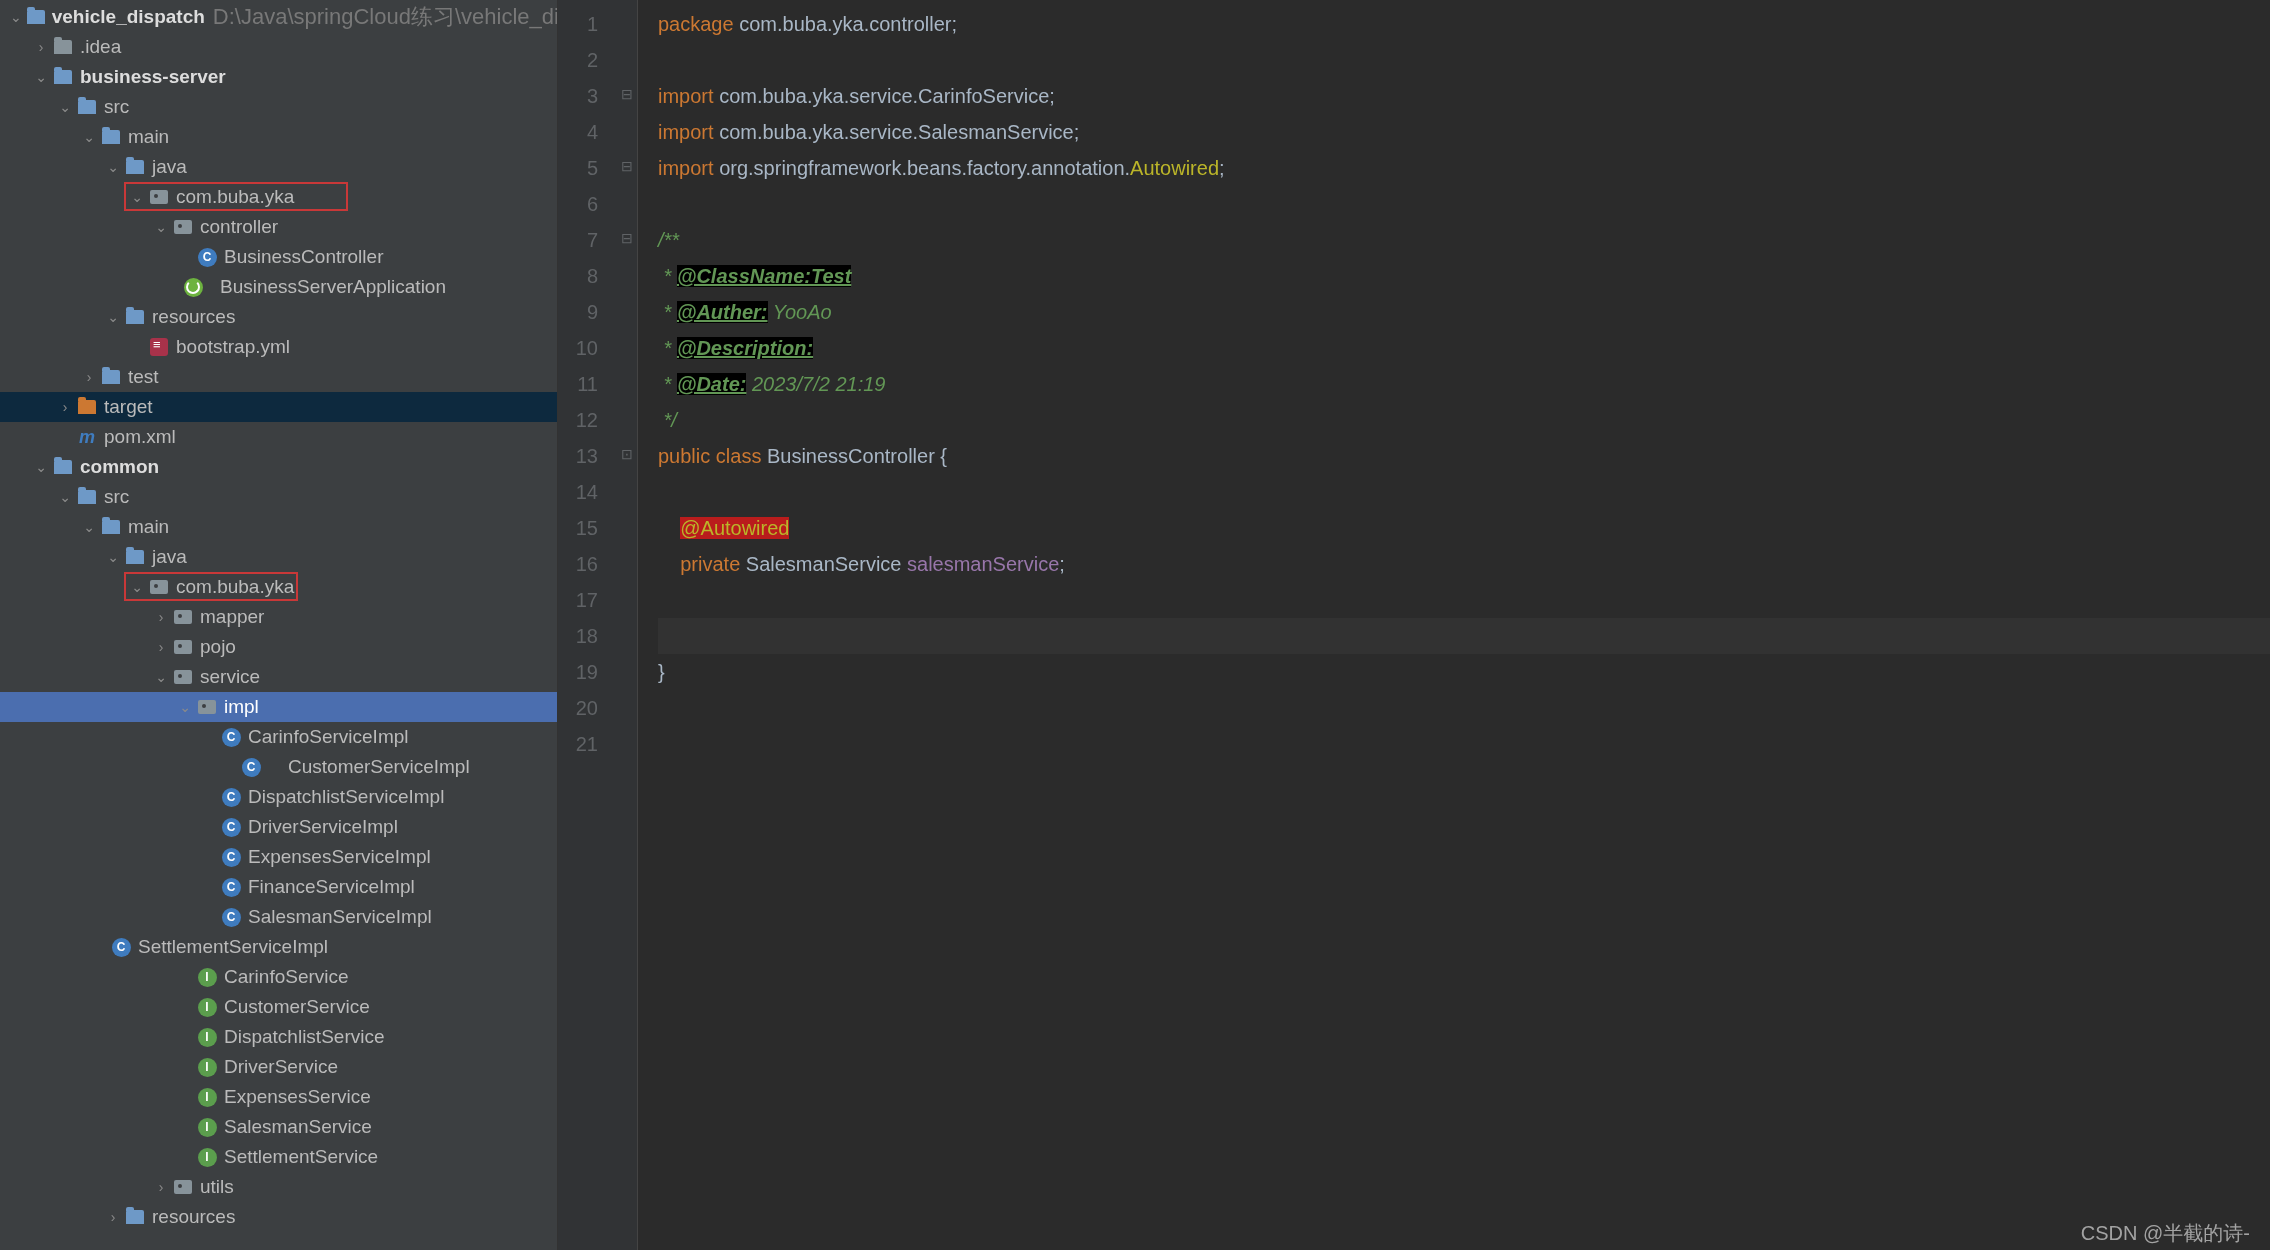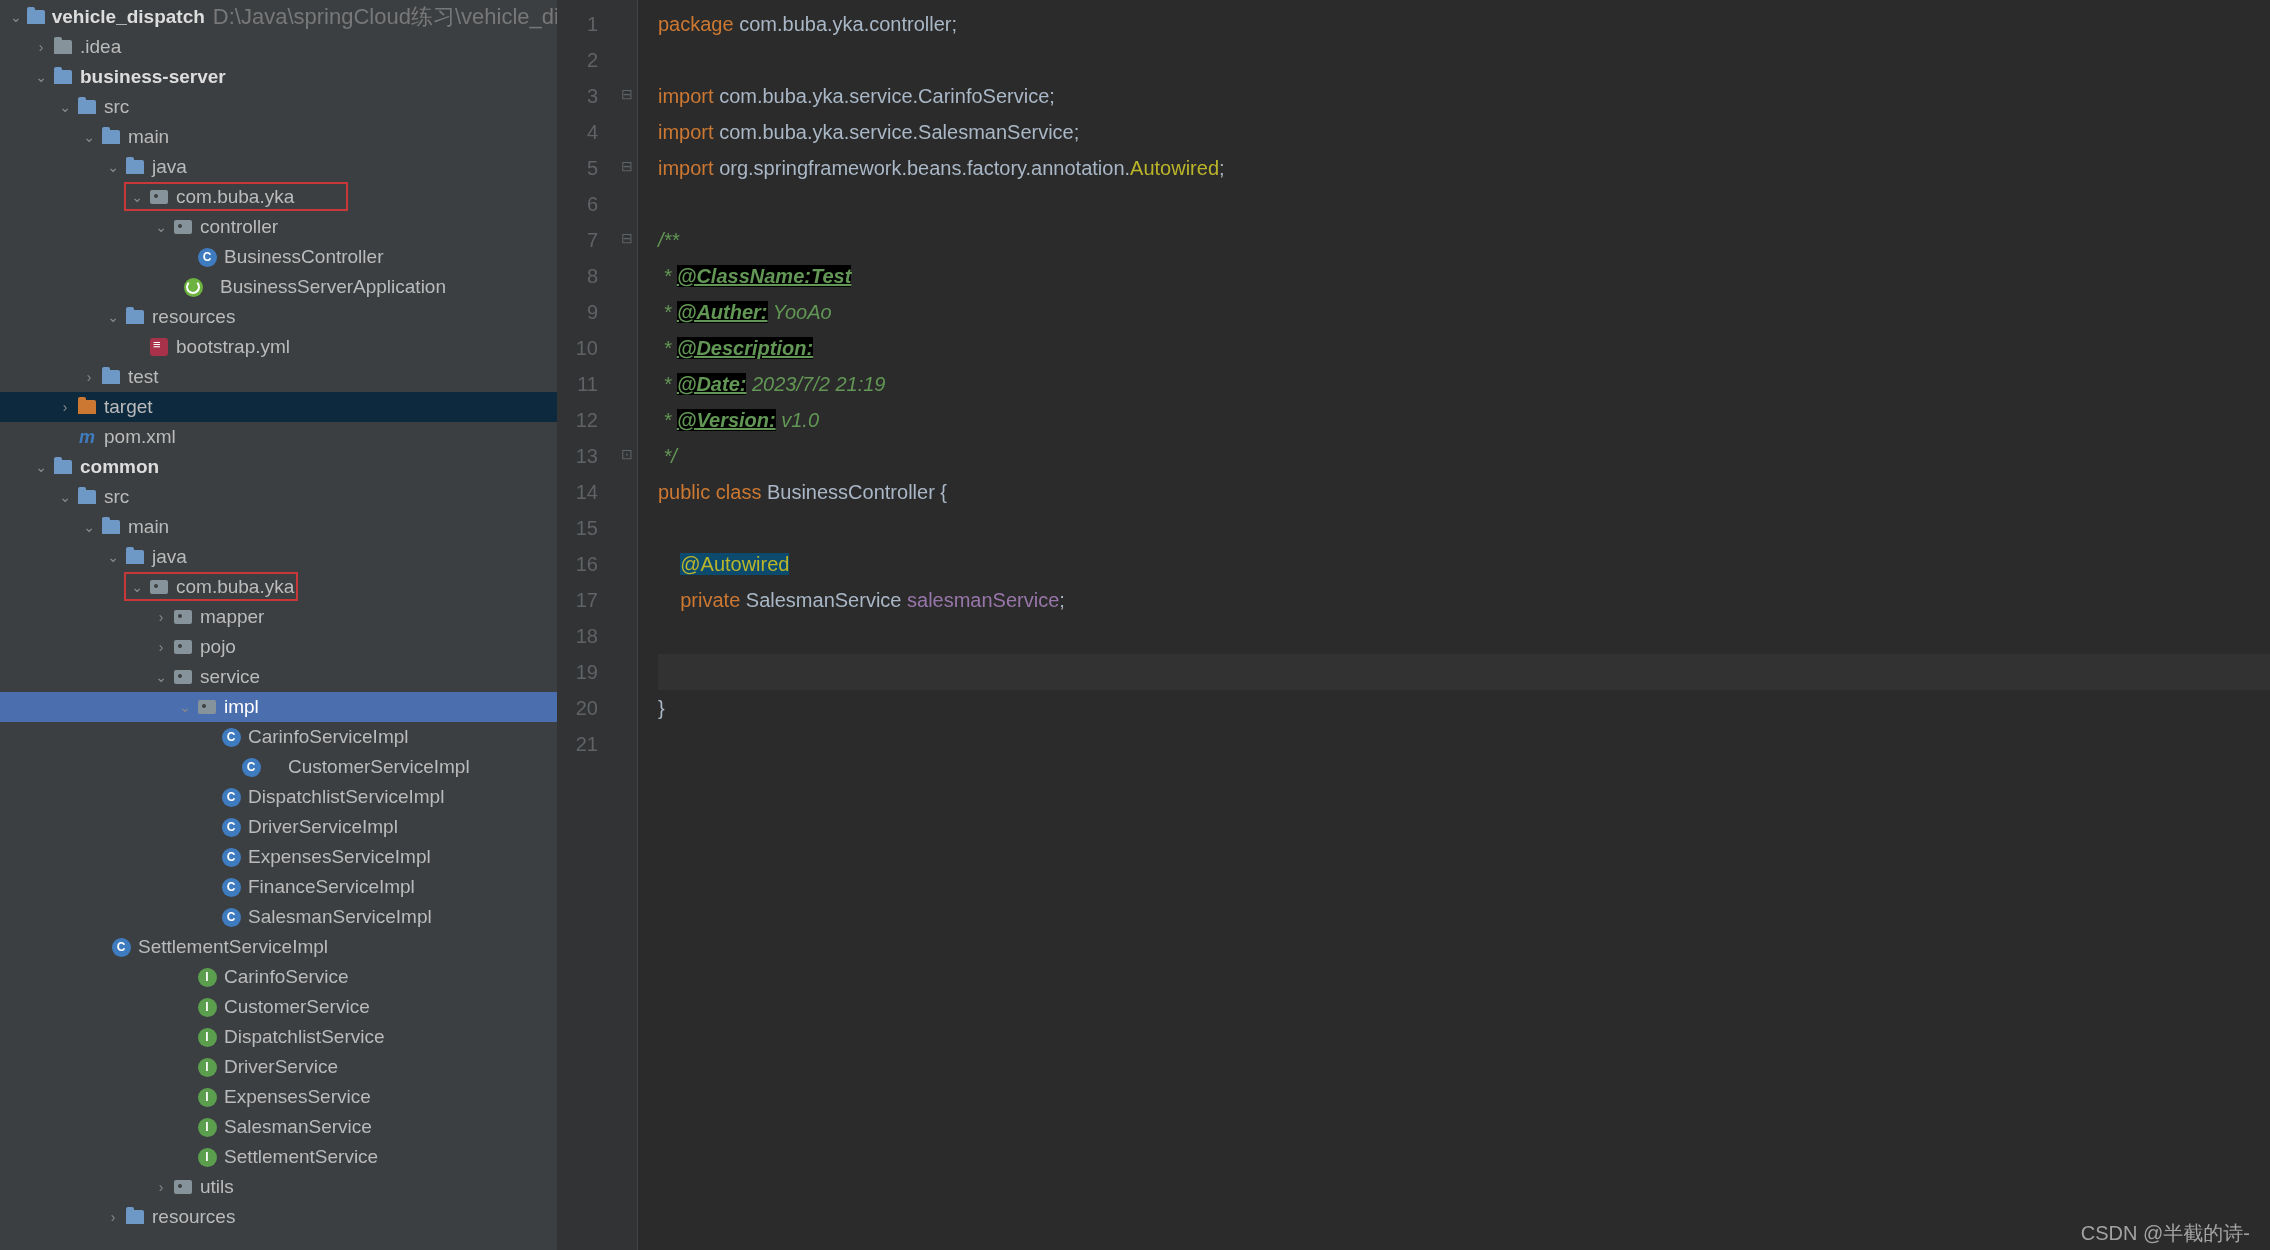--- a/index.html
+++ b/index.html
@@ -39,21 +39,21 @@
 .gutter div { height:36px; }
 .fold { width:20px; background:#313335; border-right:1px solid #444; position:relative; }
 .fold-mark { position:absolute; left:3px; color:#606366; font-size:14px; }
 .code { flex:1; padding:6px 0 0 20px; font-family:"JetBrains Mono","Consolas",monospace; font-size:20px; line-height:36px; }
 .code .ln { height:36px; white-space:pre; }
 .code .ln.cur { background:#323232; }
 .kw { color:#cc7832; }
 .doc { color:#629755; font-style:italic; }
 .doc-tag { color:#629755; font-style:italic; font-weight:bold; background:#000000; text-decoration:underline; }
 .ann { color:#bbb529; }
-.ann-hl { background:#0c4a6e; color:#bbb529; }
+.ann-hl { background:#b91c1c; color:#bbb529; }
 .fld { color:#9876aa; }
 .watermark { position:absolute; right:20px; bottom:3px; color:#a3a3a3; font-size:20px; }
 </style>
 </head>
 <body>
 
 <div class="app">
   <div class="sidebar">
     <div class="tree" id="tree">
         <div class="row bold" style="padding-left: 10px;">
@@ -383,21 +383,20 @@
         <div class="ln"><span></span></div>
         <div class="ln"><span class="kw">import</span><span> com.buba.yka.service.CarinfoService;</span></div>
         <div class="ln"><span class="kw">import</span><span> com.buba.yka.service.SalesmanService;</span></div>
         <div class="ln"><span class="kw">import</span><span> org.springframework.beans.factory.annotation.</span><span class="ann">Autowired</span><span>;</span></div>
         <div class="ln"><span></span></div>
         <div class="ln"><span class="doc">/**</span></div>
         <div class="ln"><span class="doc"> * </span><span class="doc-tag">@ClassName:Test</span></div>
         <div class="ln"><span class="doc"> * </span><span class="doc-tag">@Auther:</span><span class="doc"> YooAo</span></div>
         <div class="ln"><span class="doc"> * </span><span class="doc-tag">@Description:</span></div>
         <div class="ln"><span class="doc"> * </span><span class="doc-tag">@Date:</span><span class="doc"> 2023/7/2 21:19</span></div>
-        <div class="ln"><span class="doc"> * </span><span class="doc-tag">@Version:</span><span class="doc"> v1.0</span></div>
         <div class="ln"><span class="doc"> */</span></div>
         <div class="ln"><span class="kw">public class</span><span> BusinessController {</span></div>
         <div class="ln"><span></span></div>
         <div class="ln"><span>    </span><span class="ann-hl">@Autowired</span></div>
         <div class="ln"><span>    </span><span class="kw">private</span><span> SalesmanService </span><span class="fld">salesmanService</span><span>;</span></div>
         <div class="ln"><span></span></div>
         <div class="ln cur"><span></span></div>
         <div class="ln"><span>}</span></div>
         <div class="ln"><span></span></div>
       </div>

